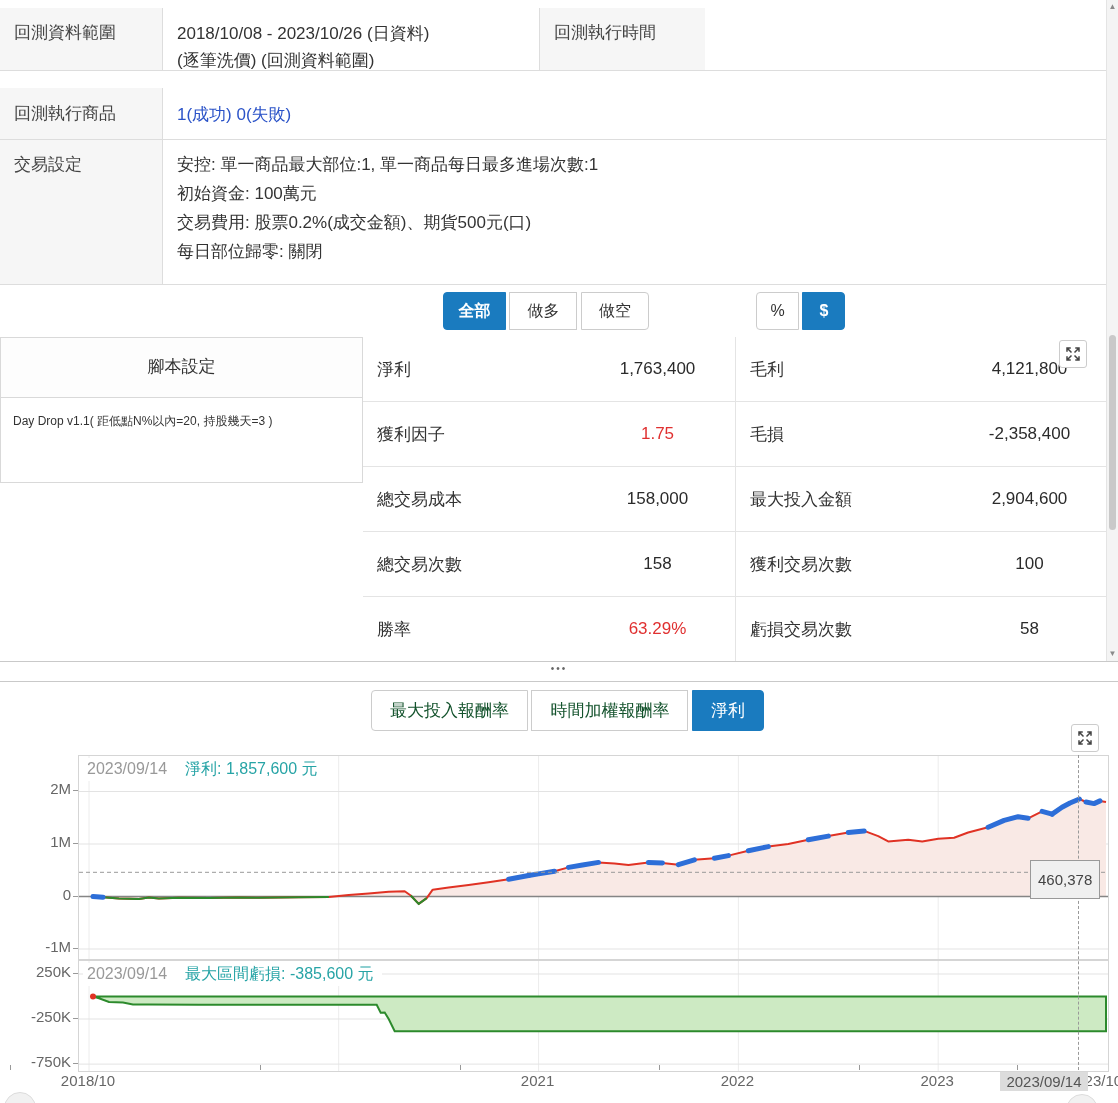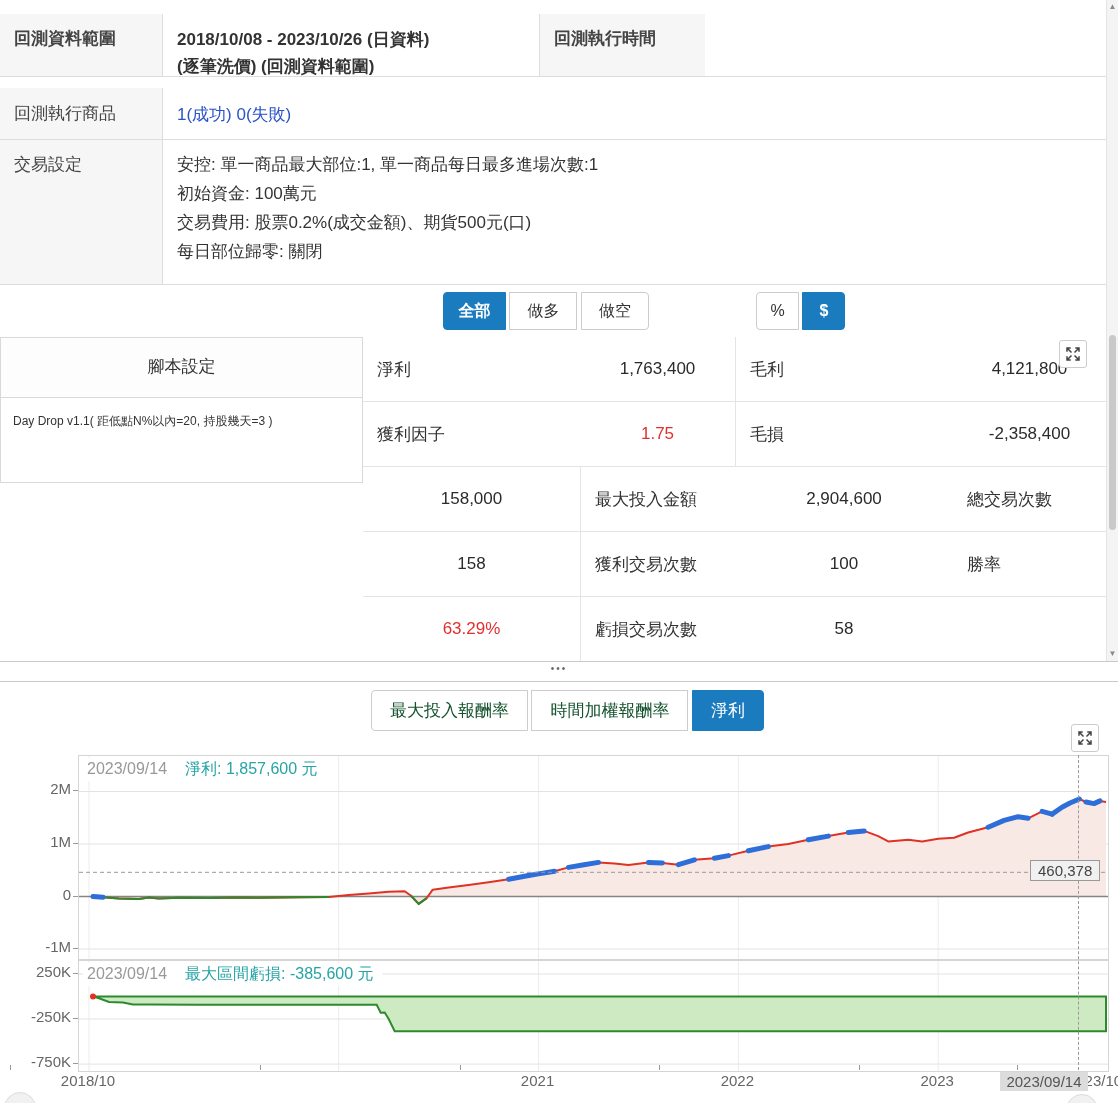--- a/index.html
+++ b/index.html
@@ -53,30 +53,30 @@
   .tooltip-strip{position:absolute;left:4px;top:2px;background:rgba(255,255,255,.95);padding:1px 8px 1px 4px;
                  font-size:16px;white-space:nowrap;z-index:5;}
   .tt-date{color:#999;margin-right:18px;}
   .tt-text{color:#27a4a6;}
   .ylabel{position:absolute;left:0;width:71px;text-align:right;font-size:15px;color:#666;}
   .ytick{position:absolute;width:5px;height:1px;background:#999;left:73px;}
   .xlabel{position:absolute;width:90px;text-align:center;font-size:15px;color:#666;top:0;}
   .xtickmark{position:absolute;width:1px;height:5px;background:#999;top:-6px;}
   .cross-v{position:absolute;top:755px;height:315px;width:0;border-left:1px dashed #999;z-index:6;}
   .cross-ylab{position:absolute;background:#f0f0f0;border:1px solid #999;color:#444;font-size:15px;
-              padding:1px 7px;z-index:7;}
+              padding:10px 7px;z-index:7;}
   .cross-xlab{position:absolute;background:#dcdcdc;color:#555;font-size:15px;padding:1px 6px;z-index:7;}
   .corner-circle{position:absolute;width:30px;height:30px;border-radius:50%;background:#f1f1f1;border:1px solid #dcdcdc;}
 </style>
 </head>
 <body>
 
 <div id="app">
 
-  <div class="info-row" style="top:14px;height:63px;font-weight:bold;">
+  <div class="info-row" style="top:8px;height:63px;">
     <div class="cell-label" style="left:0;width:162px;">回測資料範圍</div>
     <div class="cell-value" style="left:162px;width:378px;border-right:1px solid #ddd;">
       <div>2018/10/08 - 2023/10/26 (日資料)</div>
       <div>(逐筆洗價) (回測資料範圍)</div>
     </div>
     <div class="cell-label" style="left:540px;width:165px;">回測執行時間</div>
   </div>
 
   <div class="info-row" style="top:88px;height:52px;">
     <div class="cell-label" style="left:0;width:162px;padding-top:14px;">回測執行商品</div>
@@ -112,20 +112,21 @@
     <div class="s-label first">淨利</div>
     <div class="s-value">1,763,400</div>
     <div class="s-label">毛利</div>
     <div class="s-value">4,121,800</div>
 
     <div class="s-label first">獲利因子</div>
     <div class="s-value red">1.75</div>
     <div class="s-label">毛損</div>
     <div class="s-value">-2,358,400</div>
 
+    <div class="s-label first">總交易成本</div>
     <div class="s-value">158,000</div>
     <div class="s-label">最大投入金額</div>
     <div class="s-value">2,904,600</div>
 
     <div class="s-label first">總交易次數</div>
     <div class="s-value">158</div>
     <div class="s-label">獲利交易次數</div>
     <div class="s-value">100</div>
 
     <div class="s-label first">勝率</div>

